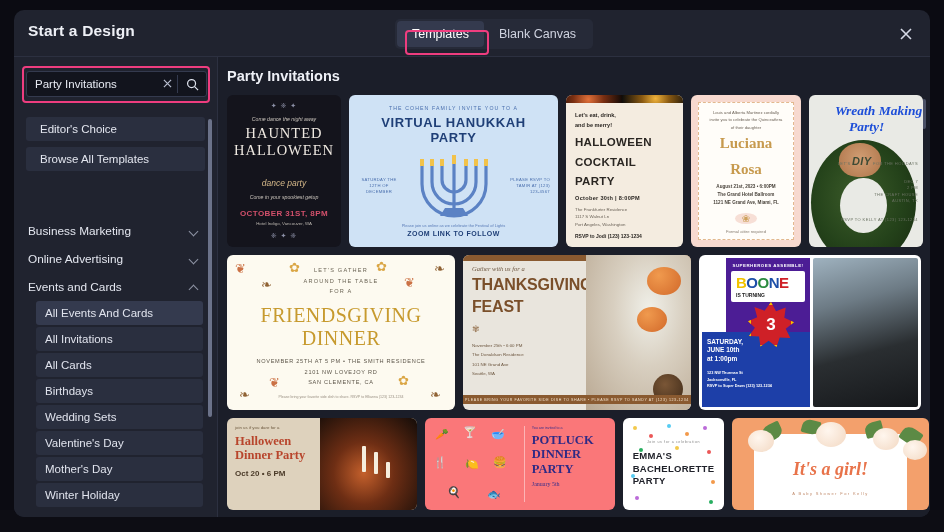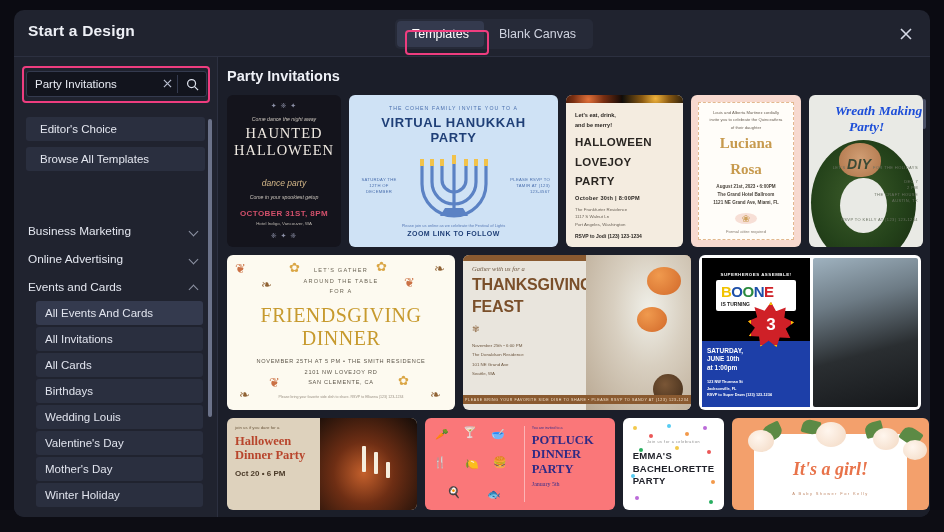--- a/index.html
+++ b/index.html
@@ -213,21 +213,21 @@
     background: #e9eae5; border-radius: 50%;
   }
   .c-wreath .ribbon {
     position: absolute; left: 30px; top: 48px; width: 42px; height: 34px;
     background: radial-gradient(circle at 50% 45%, #d9a278, #b5764b);
     border-radius: 50% 50% 45% 45%; opacity: .95;
   }
   .c-wreath .title { position: absolute; left: 26px; top: 8px; font-size: 13.5px; color: #1d4ed8; font-family: "Liberation Serif", serif; font-style: italic; font-weight: bold; line-height: 1.15; }
   .c-wreath .rt { position: absolute; right: 5px; font-size: 4px; color: #6a7262; letter-spacing: .4px; text-align: right; line-height: 1.6; }
   .c-wreath .rt1 { top: 58px; }
-  .c-wreath .rt1 b { font-size: 14px; color: #3d4a35; font-style: italic; }
+  .c-wreath .rt1 b { font-size: 11px; color: #3d4a35; font-style: italic; }
   .c-wreath .rt2 { top: 84px; }
   .c-wreath .rt3 { top: 122px; }
 
   .c-friends { background: #fdfaf0; position: relative; display: flex; flex-direction: column; align-items: center; justify-content: center; text-align: center; }
   .c-friends .leaf { position: absolute; font-size: 13px; opacity: .95; }
   .c-friends .sm { font-size: 5.6px; color: #6b6455; letter-spacing: 1.2px; line-height: 1.9; }
   .c-friends .big { font-size: 20px; color: #c79a2e; font-family: "Liberation Serif", serif; line-height: 1.1; margin: 7px 0; letter-spacing: .5px; }
   .c-friends .date { font-size: 5.6px; color: #5d564a; letter-spacing: .7px; line-height: 1.9; }
   .c-friends .foot { font-size: 3.6px; color: #9a9184; margin-top: 6px; line-height: 1.7; }
 
@@ -240,21 +240,21 @@
   .c-thanks .cone { position: absolute; right: 8px; bottom: 6px; width: 30px; height: 30px; border-radius: 50%; background: radial-gradient(circle at 40% 35%, #7a5636, #3e2a18); }
   .c-thanks .script { font-size: 6.5px; font-style: italic; color: #6d5740; font-family: "Liberation Serif", serif; }
   .c-thanks .big { font-size: 16px; font-weight: bold; color: #7a4f2a; line-height: 1.1; margin-top: 4px; letter-spacing: -.2px; }
   .c-thanks .icon { font-size: 9px; color: #a08060; margin: 9px 0 7px; }
   .c-thanks .date { font-size: 4.4px; color: #6d5740; line-height: 2.1; }
   .c-thanks .topbar { position: absolute; left: 0; top: 0; width: 100%; height: 6px; background: #8a5a30; }
   .c-thanks .botbar { position: absolute; left: 0; bottom: 6px; width: 100%; height: 9px; background: #8a5a30; color: #f3e3cd; font-size: 3.6px; display: flex; align-items: center; justify-content: center; letter-spacing: .6px; }
 
   .c-boone { background: #fff; display: flex; padding: 3px; gap: 3px; }
   .c-boone .left { width: 50%; position: relative; display: flex; flex-direction: column; }
-  .c-boone .red { background: #000000; flex: 1; position: relative; padding: 14px; }
+  .c-boone .red { background: #4c1d95; flex: 1; position: relative; padding: 5px; margin-left: 24px; }
   .c-boone .assemble { font-size: 4.4px; color: #fff; font-weight: bold; letter-spacing: .5px; text-align: center; }
   .c-boone .bubble { background: #fff; margin-top: 3px; padding: 4px 5px; border-radius: 2px; }
   .c-boone .name { font-size: 15px; font-weight: bold; line-height: 1; letter-spacing: -.5px; }
   .c-boone .name .y { color: #f2c300; } .c-boone .name .b { color: #1d4fa8; }
   .c-boone .name .r { color: #cf2027; } .c-boone .name .g { color: #2a8a3e; }
   .c-boone .turning { font-size: 5px; font-weight: bold; color: #222; margin-top: 2px; }
   .c-boone .blue { background: #1d3fa8; flex: 1; padding: 6px 5px; color: #fff; }
   .c-boone .when { font-size: 6.5px; font-weight: bold; line-height: 1.35; }
   .c-boone .addr { font-size: 3.8px; font-weight: bold; line-height: 1.8; margin-top: 6px; }
   .c-boone .burst {
@@ -365,21 +365,21 @@
           </div>
           <div class="nav-group">
             <span>Events and Cards</span>
             <span class="chev up"></span>
           </div>
 
           <div class="sub-item active">All Events And Cards</div>
           <div class="sub-item">All Invitations</div>
           <div class="sub-item">All Cards</div>
           <div class="sub-item">Birthdays</div>
-          <div class="sub-item">Wedding Louis</div>
+          <div class="sub-item">Wedding Sets</div>
           <div class="sub-item">Valentine's Day</div>
           <div class="sub-item">Mother's Day</div>
           <div class="sub-item">Winter Holiday</div>
 
         </div>
 
         <div class="sb-thumb"></div>
       </div>
 
       <div class="main">
@@ -433,21 +433,21 @@
 
             <div class="card c-cocktail" style="width:117px;height:152px">
               <div class="photos">
                 <div class="ph1"></div>
                 <div class="ph2"></div>
               </div>
               <div class="body">
                 <div class="sm">Let's eat, drink,</div>
                 <div class="sm">and be merry!</div>
                 <div class="big">HALLOWEEN</div>
-                <div class="big">LOVEJOY</div>
+                <div class="big">COCKTAIL</div>
                 <div class="big">PARTY</div>
                 <div class="date">October 30th  |  8:00PM</div>
                 <div class="addr">The Frankfurter Residence</div>
                 <div class="addr" style="margin-top:0">1117 S Walnut Ln</div>
                 <div class="addr" style="margin-top:0">Port Angeles, Washington</div>
                 <div class="rsvp">RSVP to Jodi (123) 123-1234</div>
               </div>
             </div>
 
             <div class="card c-luciana" style="width:110px;height:152px">

